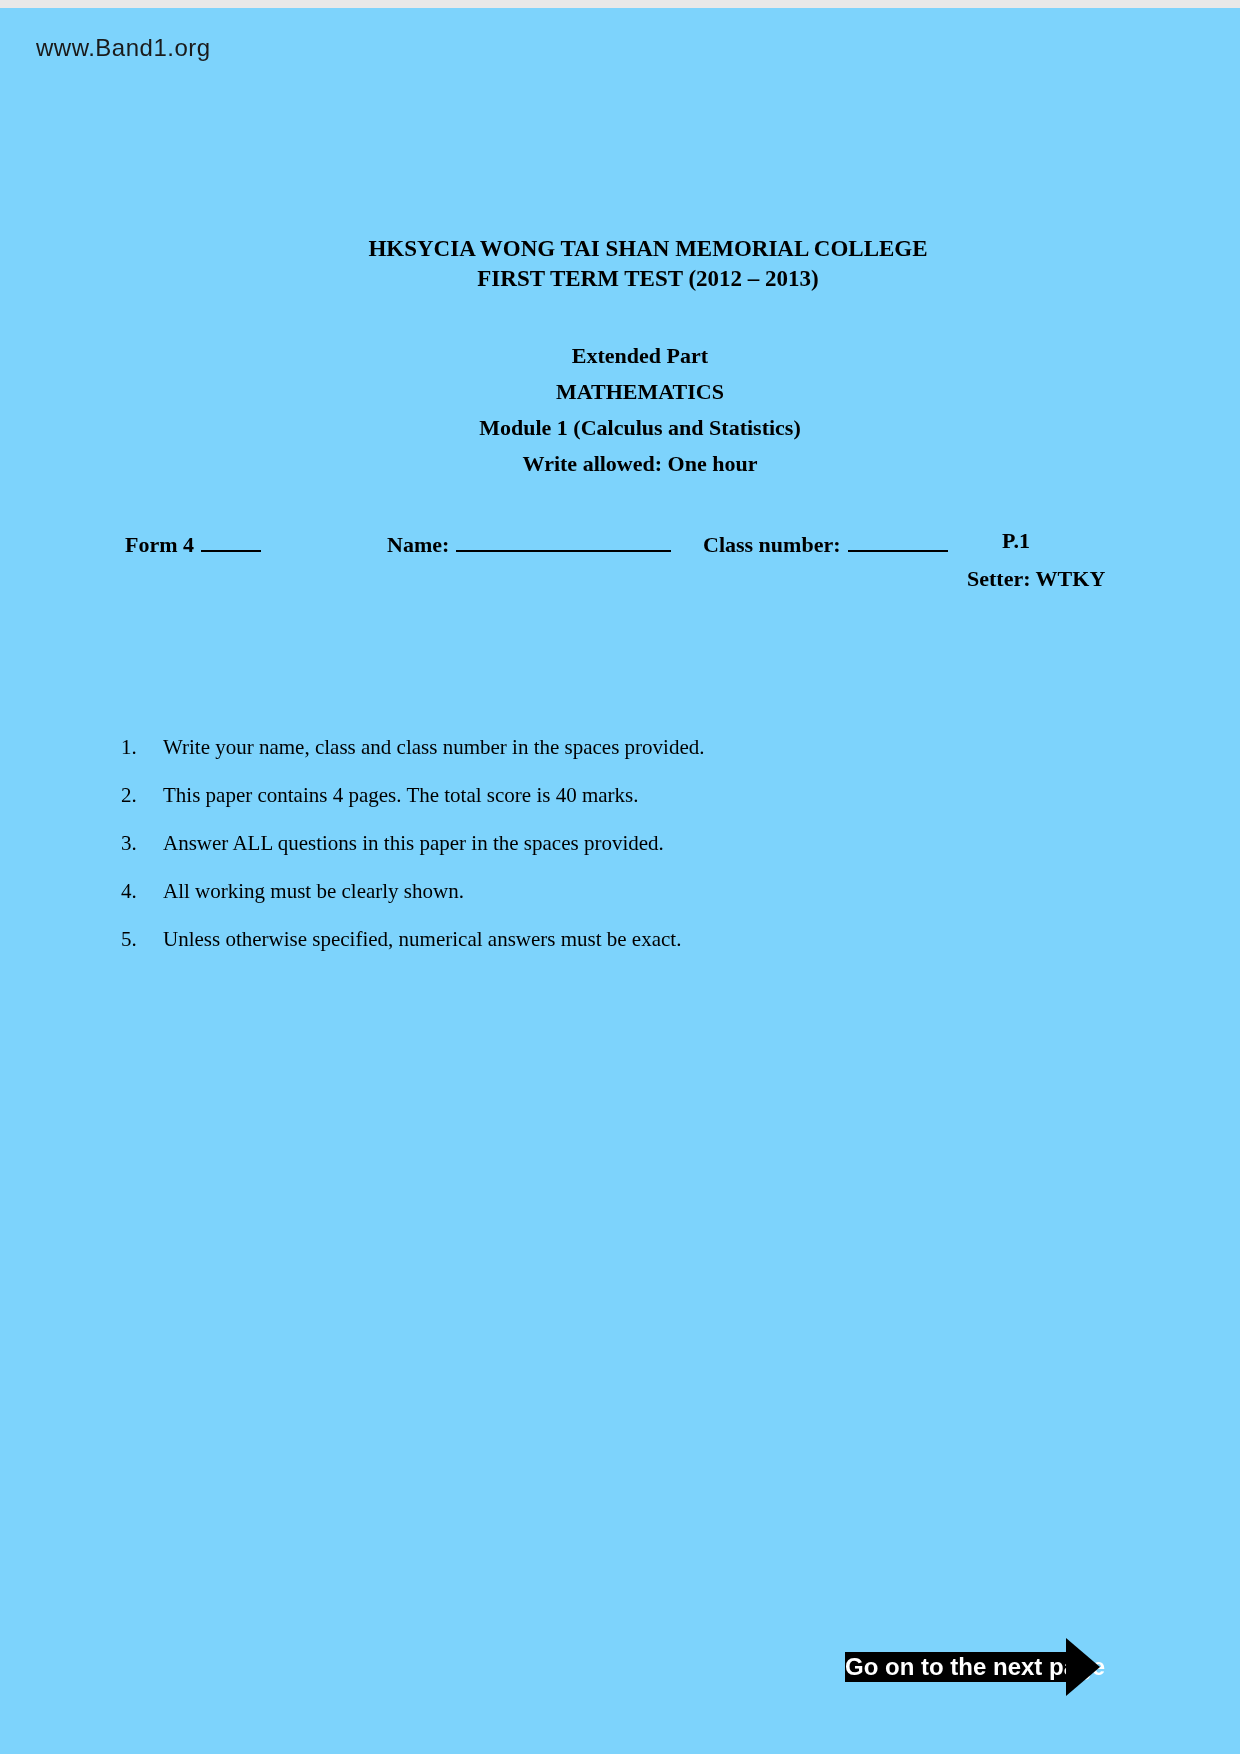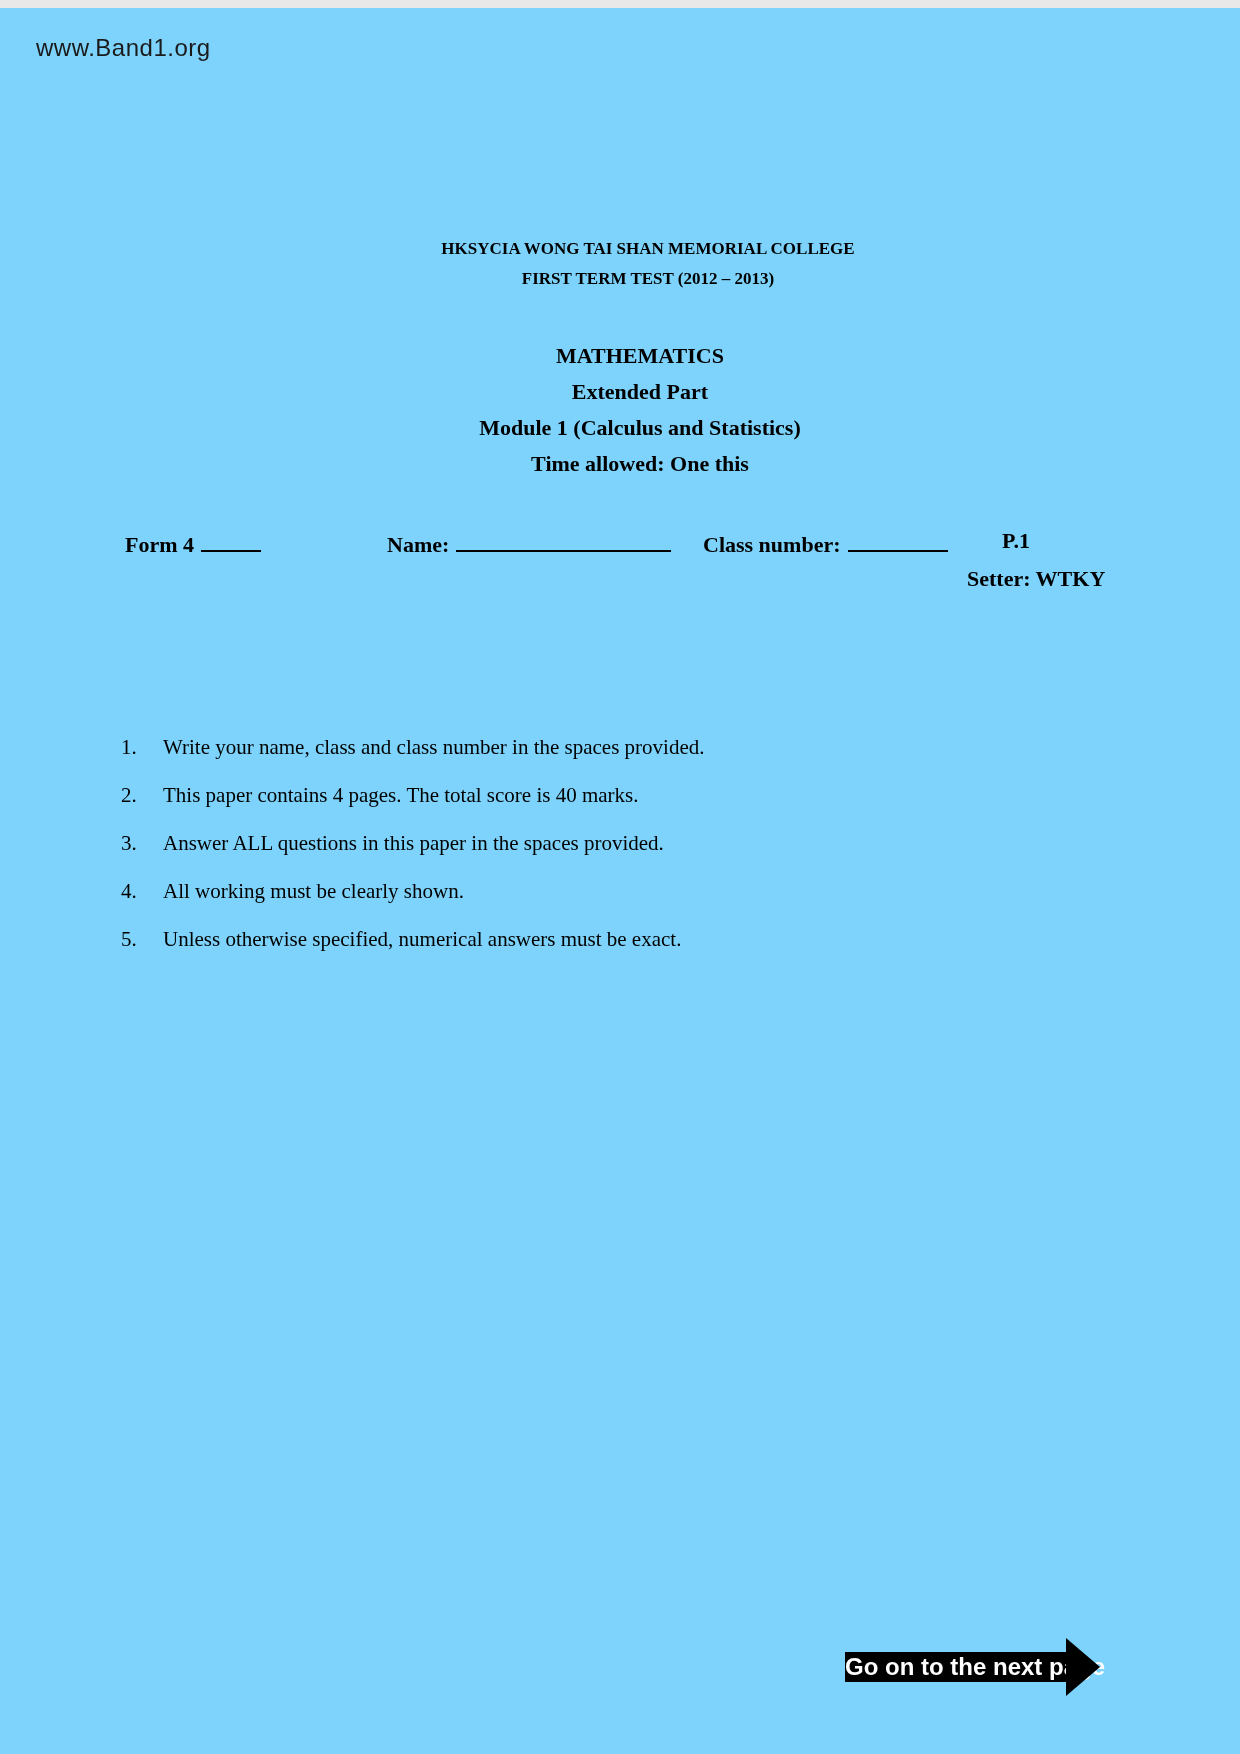--- a/index.html
+++ b/index.html
@@ -26,21 +26,21 @@
     color: #1a1a1a;
     letter-spacing: 0.5px;
   }
   .header-block {
     position: absolute;
     left: 140px;
     top: 226px;
     width: 1016px;
     text-align: center;
     font-weight: bold;
-    font-size: 17px;
+    font-size: 23px;
     line-height: 30px;
   }
   .subject-block {
     position: absolute;
     left: 140px;
     top: 330px;
     width: 1000px;
     text-align: center;
     font-weight: bold;
     font-size: 22px;
@@ -146,24 +146,24 @@
 <div class="page">
 
   <div class="watermark">www.Band1.org</div>
 
   <div class="header-block">
     <div>HKSYCIA WONG TAI SHAN MEMORIAL COLLEGE</div>
     <div>FIRST TERM TEST (2012 – 2013)</div>
   </div>
 
   <div class="subject-block">
+    <div>Extended Part</div>
     <div>MATHEMATICS</div>
-    <div>Extended Part</div>
     <div>Module 1 (Calculus and Statistics)</div>
-    <div>Time allowed: One this</div>
+    <div>Write allowed: One hour</div>
   </div>
 
 
   <div class="candidate-row">
     <div class="cr-item" style="left:125px;">
       <span>Form 4</span><span class="blank blank-form"></span>
     </div>
     <div class="cr-item" style="left:387px;">
       <span>Name:</span><span class="blank blank-name"></span>
     </div>

